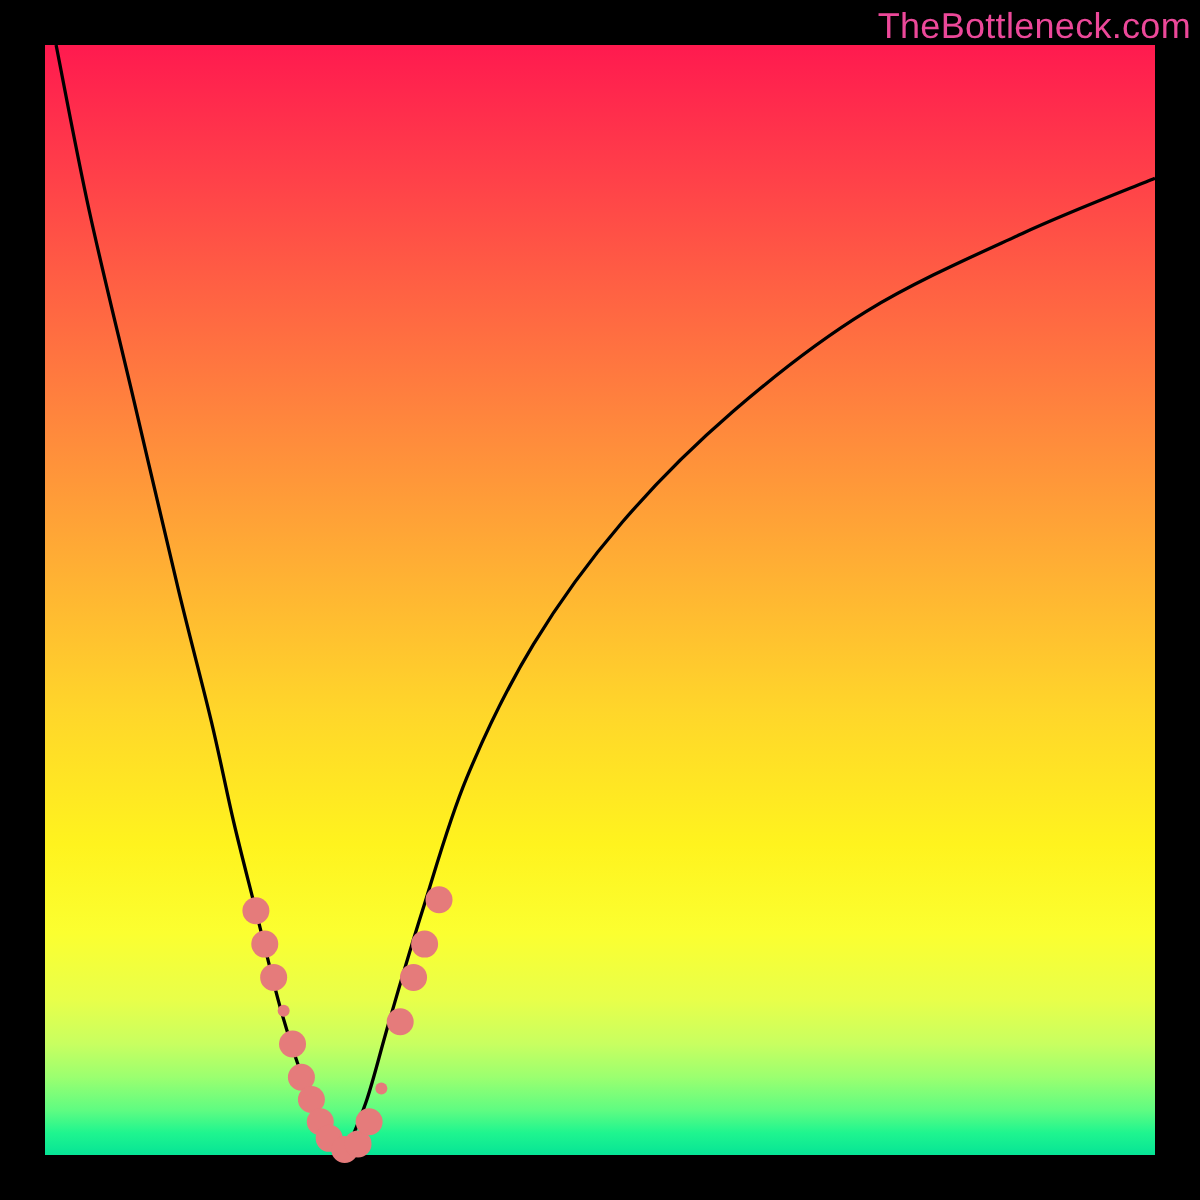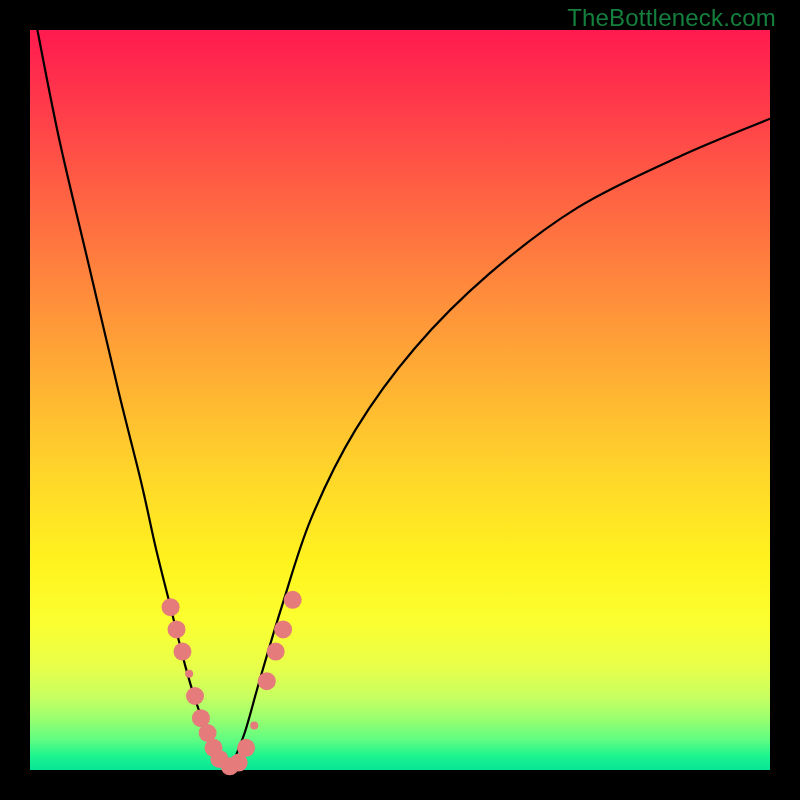--- a/index.html
+++ b/index.html
@@ -31,22 +31,22 @@
       #c8ff60 90%,
       #9bff70 93%,
       #5efc82 96%,
       #1ff58f 98%,
       #06e496 100%
     );
   }
   .watermark {
     position: absolute;
     top: 4px;
-    right: 24px;
-    color: #15803d;
+    right: 6px;
+    color: #ec4899;
     font-size: 24px;
     font-weight: 500;
     letter-spacing: 0.2px;
     user-select: none;
     margin-left: 16px;
   }
   svg.curves {
     position: absolute;
     left: 0;
     top: 0;

